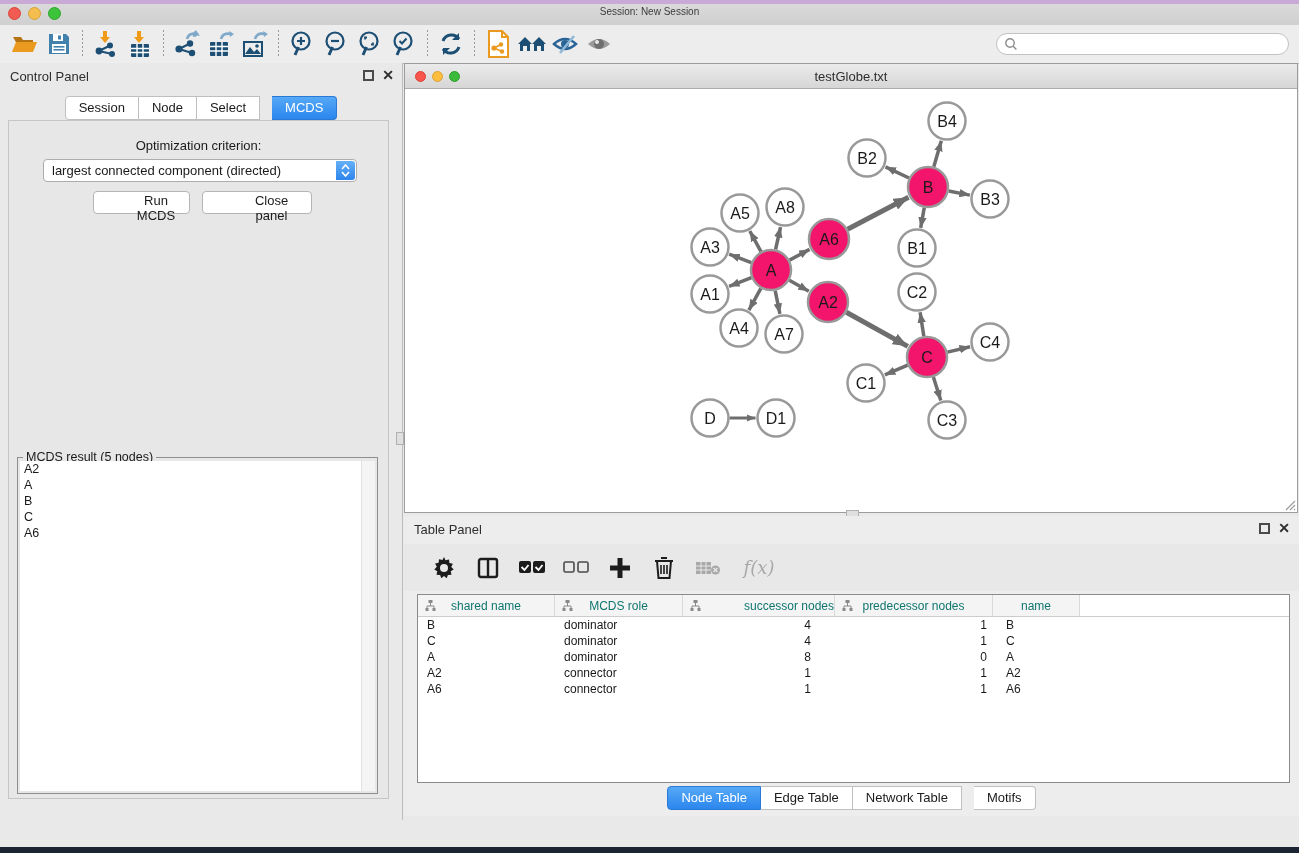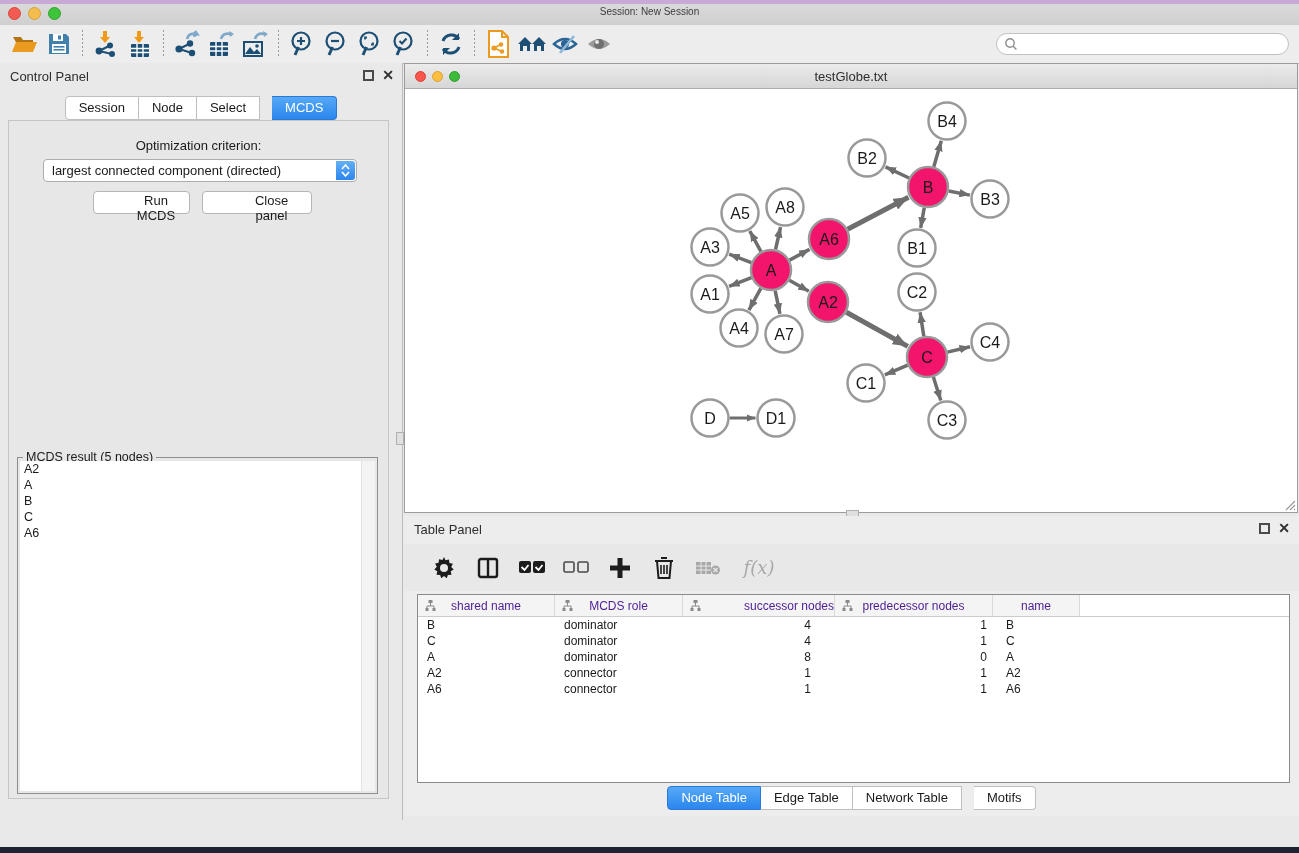--- a/index.html
+++ b/index.html
@@ -77,21 +77,21 @@
   .table-panel{position:absolute;left:0;top:453px;width:895px;height:300px;background:#ededed;}
   .tp-toolbar{position:absolute;left:0;top:28px;width:100%;height:47px;background:#e8e8e8;
     display:flex;align-items:center;padding-left:18px;box-sizing:border-box;gap:0;}
   .tp-btn{display:flex;align-items:center;justify-content:center;width:44px;height:40px;
     background:none;border:none;padding:0;cursor:pointer;}
   .fx{font-family:"DejaVu Serif","Liberation Serif",serif;font-style:italic;font-size:18px;color:#a8a8a8;}
   .ntable{position:absolute;left:13px;right:9px;top:78px;height:189px;background:#fff;
     border:1px solid #8a8a8a;box-sizing:border-box;overflow:hidden;}
   .thead{display:flex;height:21px;border-bottom:1px solid #cccccc;}
   .th{position:relative;display:flex;align-items:center;justify-content:center;font-size:12px;
-    color:#4c1d95;background:#f4f4f4;border-right:1px solid #d9d9d9;box-sizing:border-box;cursor:pointer;}
+    color:#0f766e;background:#f4f4f4;border-right:1px solid #d9d9d9;box-sizing:border-box;cursor:pointer;}
   .th .hicon{position:absolute;left:7px;top:5px;}
   .th.filler{background:#fff;border-right:none;flex:1;cursor:default;}
   .tr{display:flex;height:16px;line-height:16px;font-size:12px;cursor:default;}
   .td{box-sizing:border-box;overflow:hidden;white-space:nowrap;}
   .c0{width:137px;padding-left:9px;}
   .c1{width:128px;padding-left:9px;}
   .c2{width:152px;text-align:right;padding-right:24px;}
   .c3{width:158px;text-align:right;padding-right:6px;}
   .c4{width:87px;padding-left:13px;}
   .table-tabs{position:absolute;top:270px;width:100%;display:flex;justify-content:center;}

